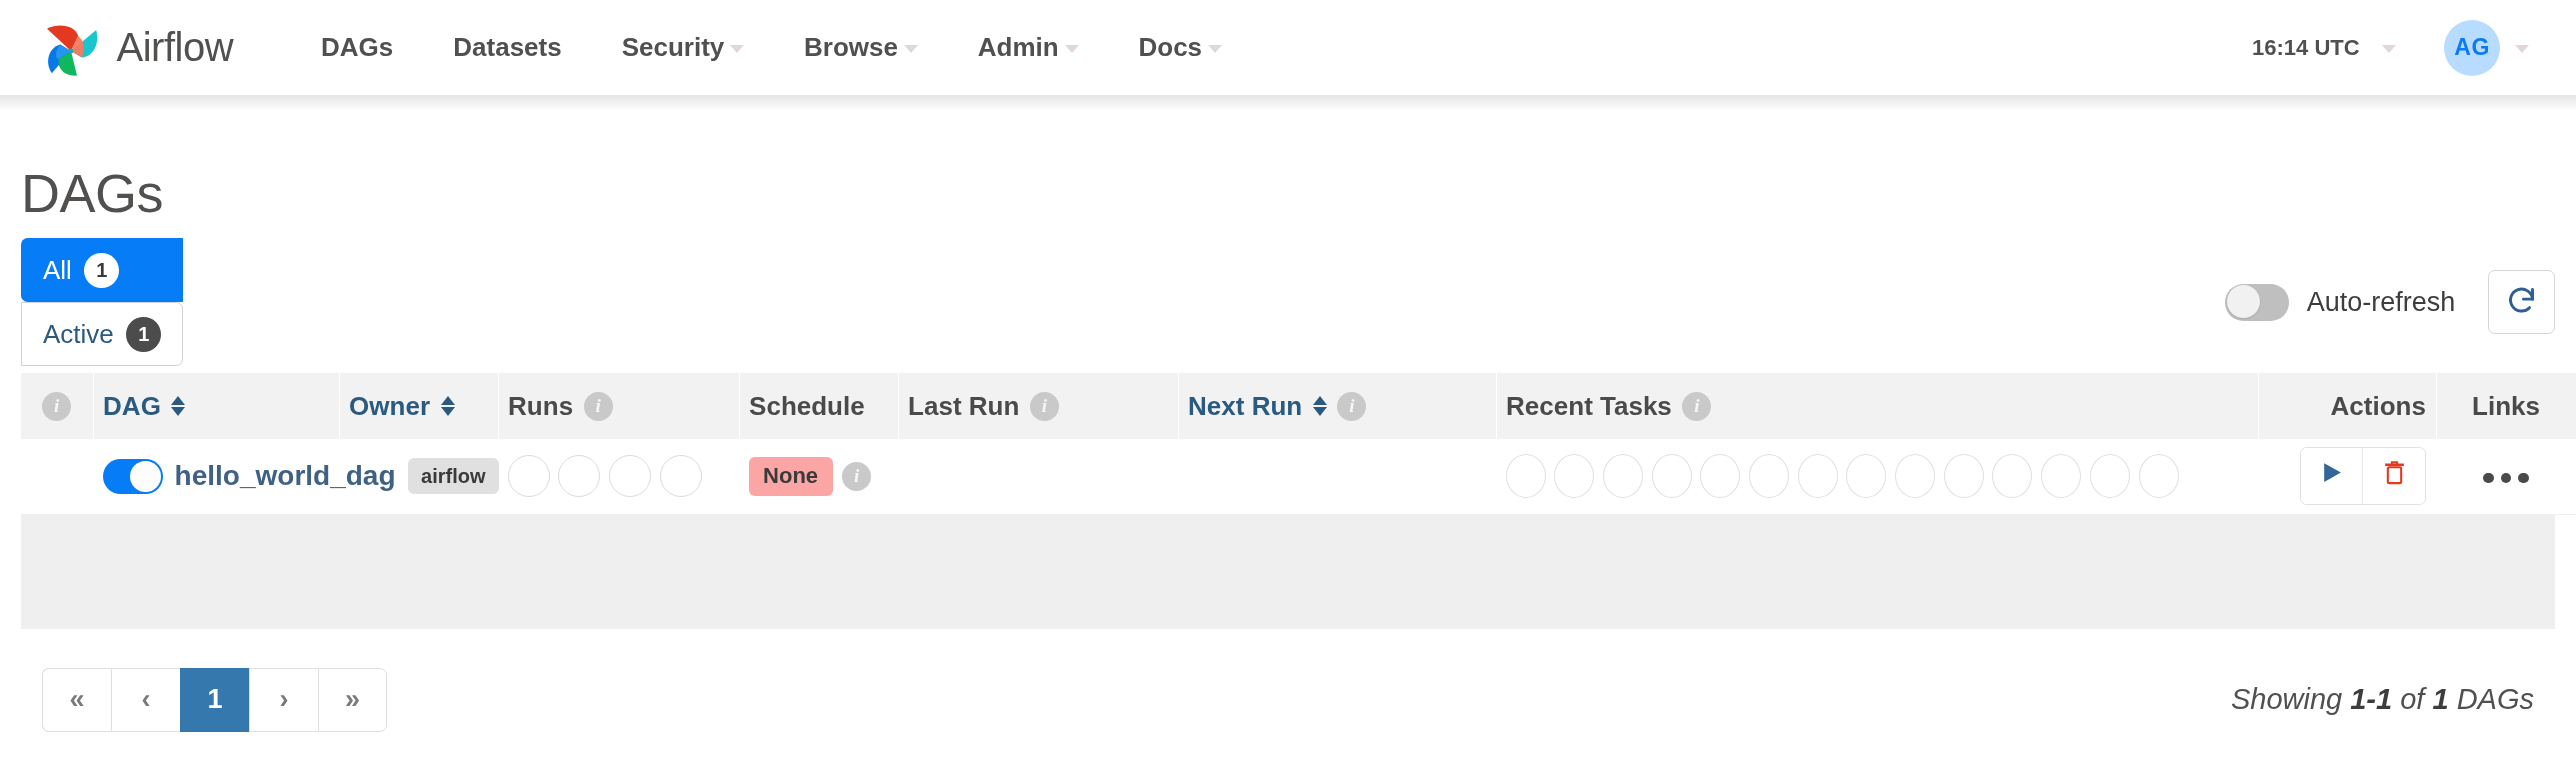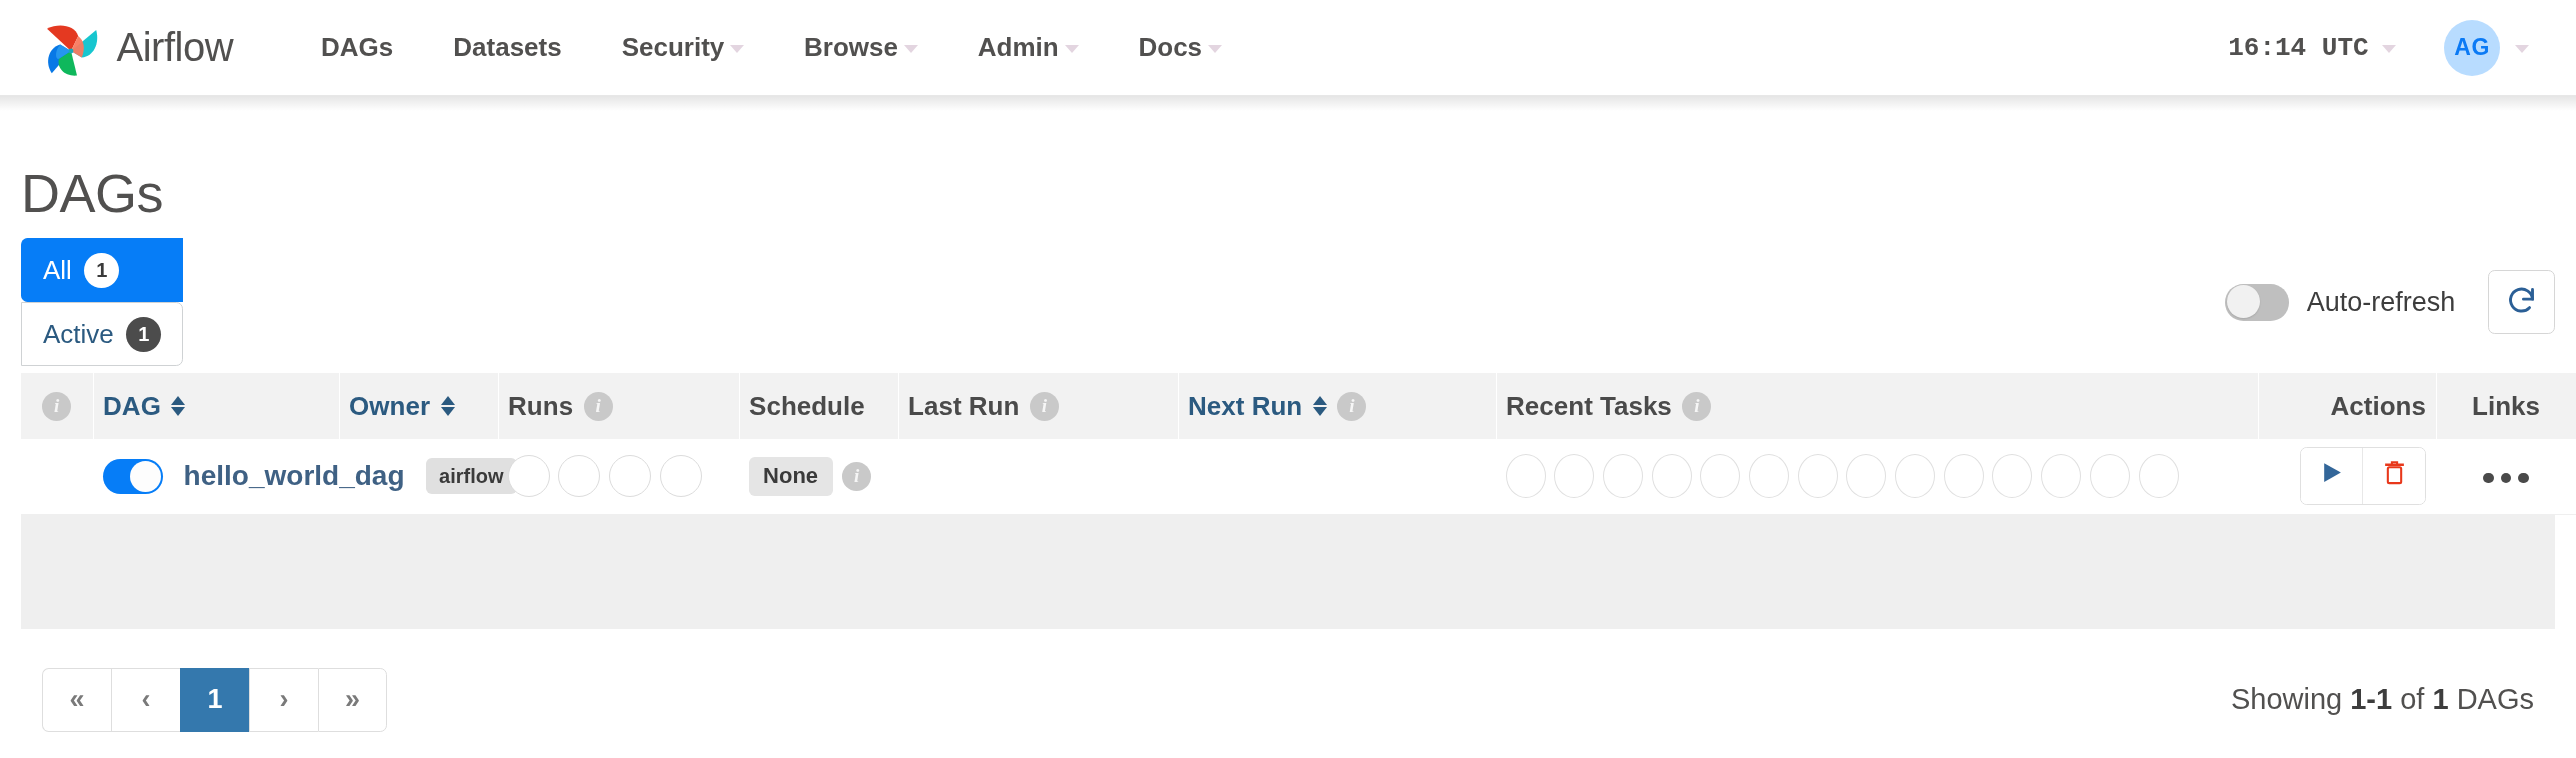--- a/index.html
+++ b/index.html
@@ -60,23 +60,23 @@
     flex: none;
     margin-top: 3.9px;
   }
   .nav-right {
     margin-left: auto;
     display: flex;
     align-items: center;
     gap: 0;
   }
   .nav-clock {
-    display: flex; align-items: center; gap: 13px;
-    font-size: 26px; font-weight: bold; color: #51504f;
-    padding: 0 15.4px; cursor: pointer; white-space: nowrap; font-family: Liberation Mono, monospace;
+    display: flex; align-items: center; gap: 22px;
+    font-size: 22px; font-weight: bold; color: #51504f;
+    padding: 0 15.4px; cursor: pointer; white-space: nowrap;
   }
   .nav-user {
     display: flex; align-items: center; gap: 15.4px;
     padding: 0 9.6px 0 33px; cursor: pointer;
   }
   .avatar {
     width: 56px; height: 56px; border-radius: 50%;
     background: #b8dcff;
     color: #0b7af5;
     font-size: 23px; font-weight: bold;
@@ -228,21 +228,21 @@
   }
 
   table.dags tbody tr { background: #fff; border-bottom: 1px solid #efefef; }
   table.dags td {
     height: 75px;
     padding: 0 9.6px;
     vertical-align: middle;
     font-size: 26px;
     color: #444;
   }
-  .dag-cell { display: flex; align-items: center; gap: 21px; }
+  .dag-cell { display: flex; align-items: center; gap: 12px; }
   .dag-toggle {
     width: 60px; height: 35px; border-radius: 17.4px;
     background: #067df7; position: relative; flex: none; cursor: pointer;
   }
   .dag-toggle .knob {
     position: absolute; top: 1.9px; right: 1.9px;
     width: 31px; height: 31px; border-radius: 50%; background: #fdfdfd;
   }
   .dag-name {
     font-size: 28px; font-weight: bold; color: #3f6184;
@@ -259,21 +259,21 @@
   .run-circle {
     width: 42px; height: 42px; border-radius: 50%;
     border: 1px solid #dcdcdc; background: #fff; flex: none;
   }
   .task-circle {
     width: 40px; height: 44px; border-radius: 50%;
     border: 1px solid #e0e0e0; background: #fff; flex: none;
   }
   .sched-cell { display: flex; align-items: center; gap: 9.6px; }
   .sched-badge {
-    background: #e5e5e5; color: #3a3a3a;
+    background: #fca5a5; color: #3a3a3a;
     font-size: 22px; font-weight: bold;
     padding: 6.7px 14.5px; border-radius: 5.8px;
   }
   .actions-cell { display: flex; align-items: center; justify-content: flex-end; }
   .action-grp { display: flex; border: 1px solid #e0e0e0; border-radius: 6.7px; overflow: hidden; }
   .action-btn {
     width: 62px; height: 56px;
     background: #fff;
     display: flex; align-items: center; justify-content: center;
     cursor: pointer; border: none;
@@ -305,21 +305,21 @@
     color: #7a7a7a;
     font-size: 27px; font-weight: bold;
     display: flex; align-items: center; justify-content: center;
     cursor: pointer;
   }
   .page-btn:first-child { border-radius: 6.7px 0 0 6.7px; }
   .page-btn:last-child { border-right: 1px solid #dedede; border-radius: 0 6.7px 6.7px 0; }
   .page-btn.current { background: #3478ad; border-color: #3478ad; color: #fff; }
   .showing {
     margin-left: auto;
-    font-size: 29px; color: #51504f; white-space: nowrap;
+    font-size: 29px; color: #51504f; white-space: nowrap; font-style: italic;
   }
   .showing b { font-weight: bold; color: #3d3d3d; }
 </style>
 </head>
 <body>
 
 <div class="navbar">
   <a class="brand" href="#">
     <span class="brand-logo">
       <svg viewBox="0 0 100 100" width="64" height="60" xmlns="http://www.w3.org/2000/svg">

